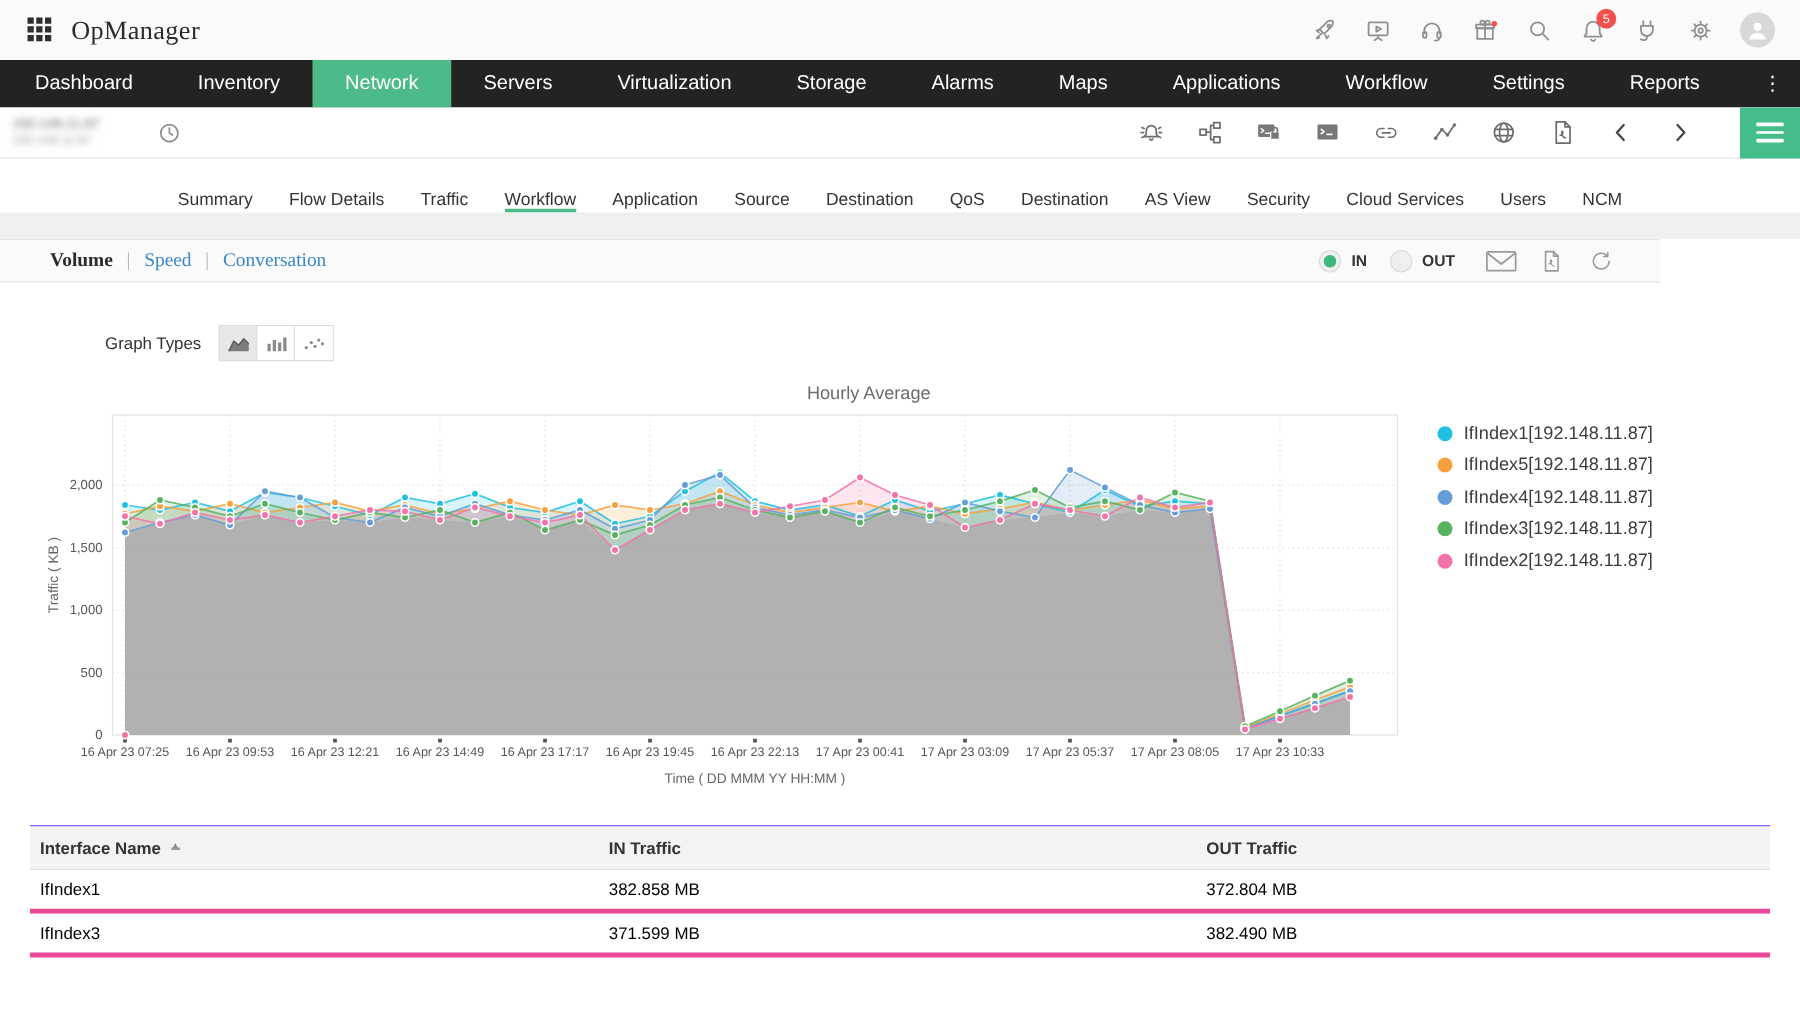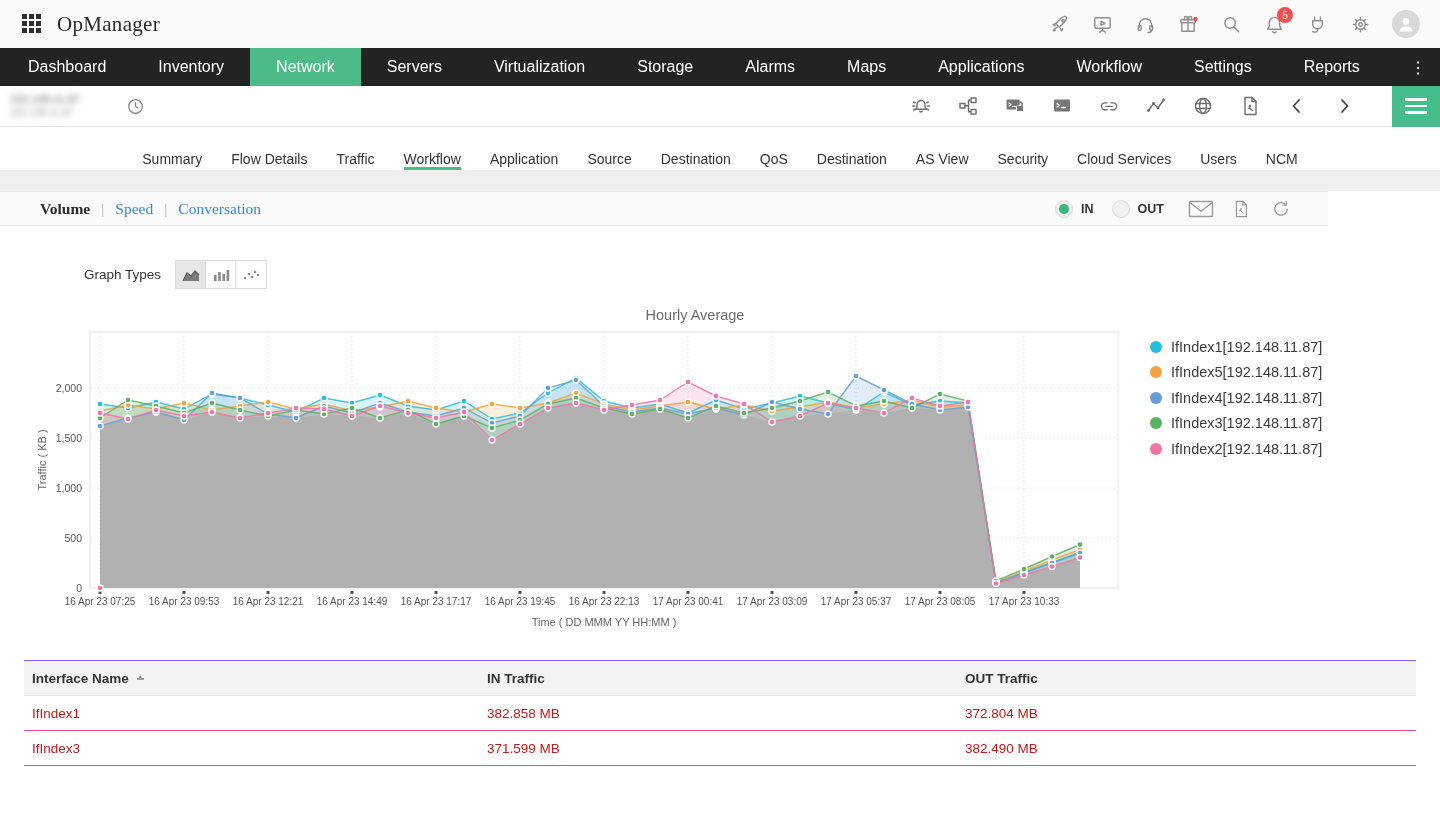--- a/index.html
+++ b/index.html
@@ -74,21 +74,21 @@
   .chart-title { position:absolute; top:307px; left:0; width:1390px; text-align:center; font-size:14.5px; color:#6b6b6b; }
   .chart-svg { position:absolute; top:330px; left:0; }
   .legend { position:absolute; top:334px; left:1150px; list-style:none;text-align:center; }
   .legend li { display:flex; align-items:center; gap:9px; height:25.5px; cursor:pointer; }
   .legend .sw { width:12px; height:12px; border-radius:50%; flex:none; }
   .legend .lt { font-size:14.5px; color:#3c3c3c; white-space:nowrap; }
 
   
   .iftable { position:absolute; top:660px; left:24px; width:1392px; }
   .t-head { display:flex; background:#f3f3f3; border-top:1px solid #8b5cf6; border-bottom:1px solid #e4e4e4; height:36px; align-items:center; font-size:13.5px; font-weight:bold; color:#333; }
-  .t-row { display:flex; height:35px; align-items:center; font-size:13.5px; color:#b91c1c; border-bottom:1px solid #ec4899; background:#fff;justify-content:center; }
+  .t-row { display:flex; height:35px; align-items:center; font-size:13.5px; color:#000000; border-bottom:4px solid #ec4899; background:#fff;justify-content:center; }
   .c1 { width:463px; padding-left:8px; display:flex; align-items:center; gap:6px; }
   .c2 { width:478px; }
   .c3 { flex:1; }
   .sort-glyph { display:inline-flex; flex-direction:column; align-items:center; line-height:0; margin-left:2px; }
   .sort-glyph .up { font-size:7px; color:#8a8a8a; }
   .sort-glyph .bar { width:7px; height:1.5px; background:#9a9a9a; margin-top:1.5px; }
 </style>
 </head>
 <body>
 

